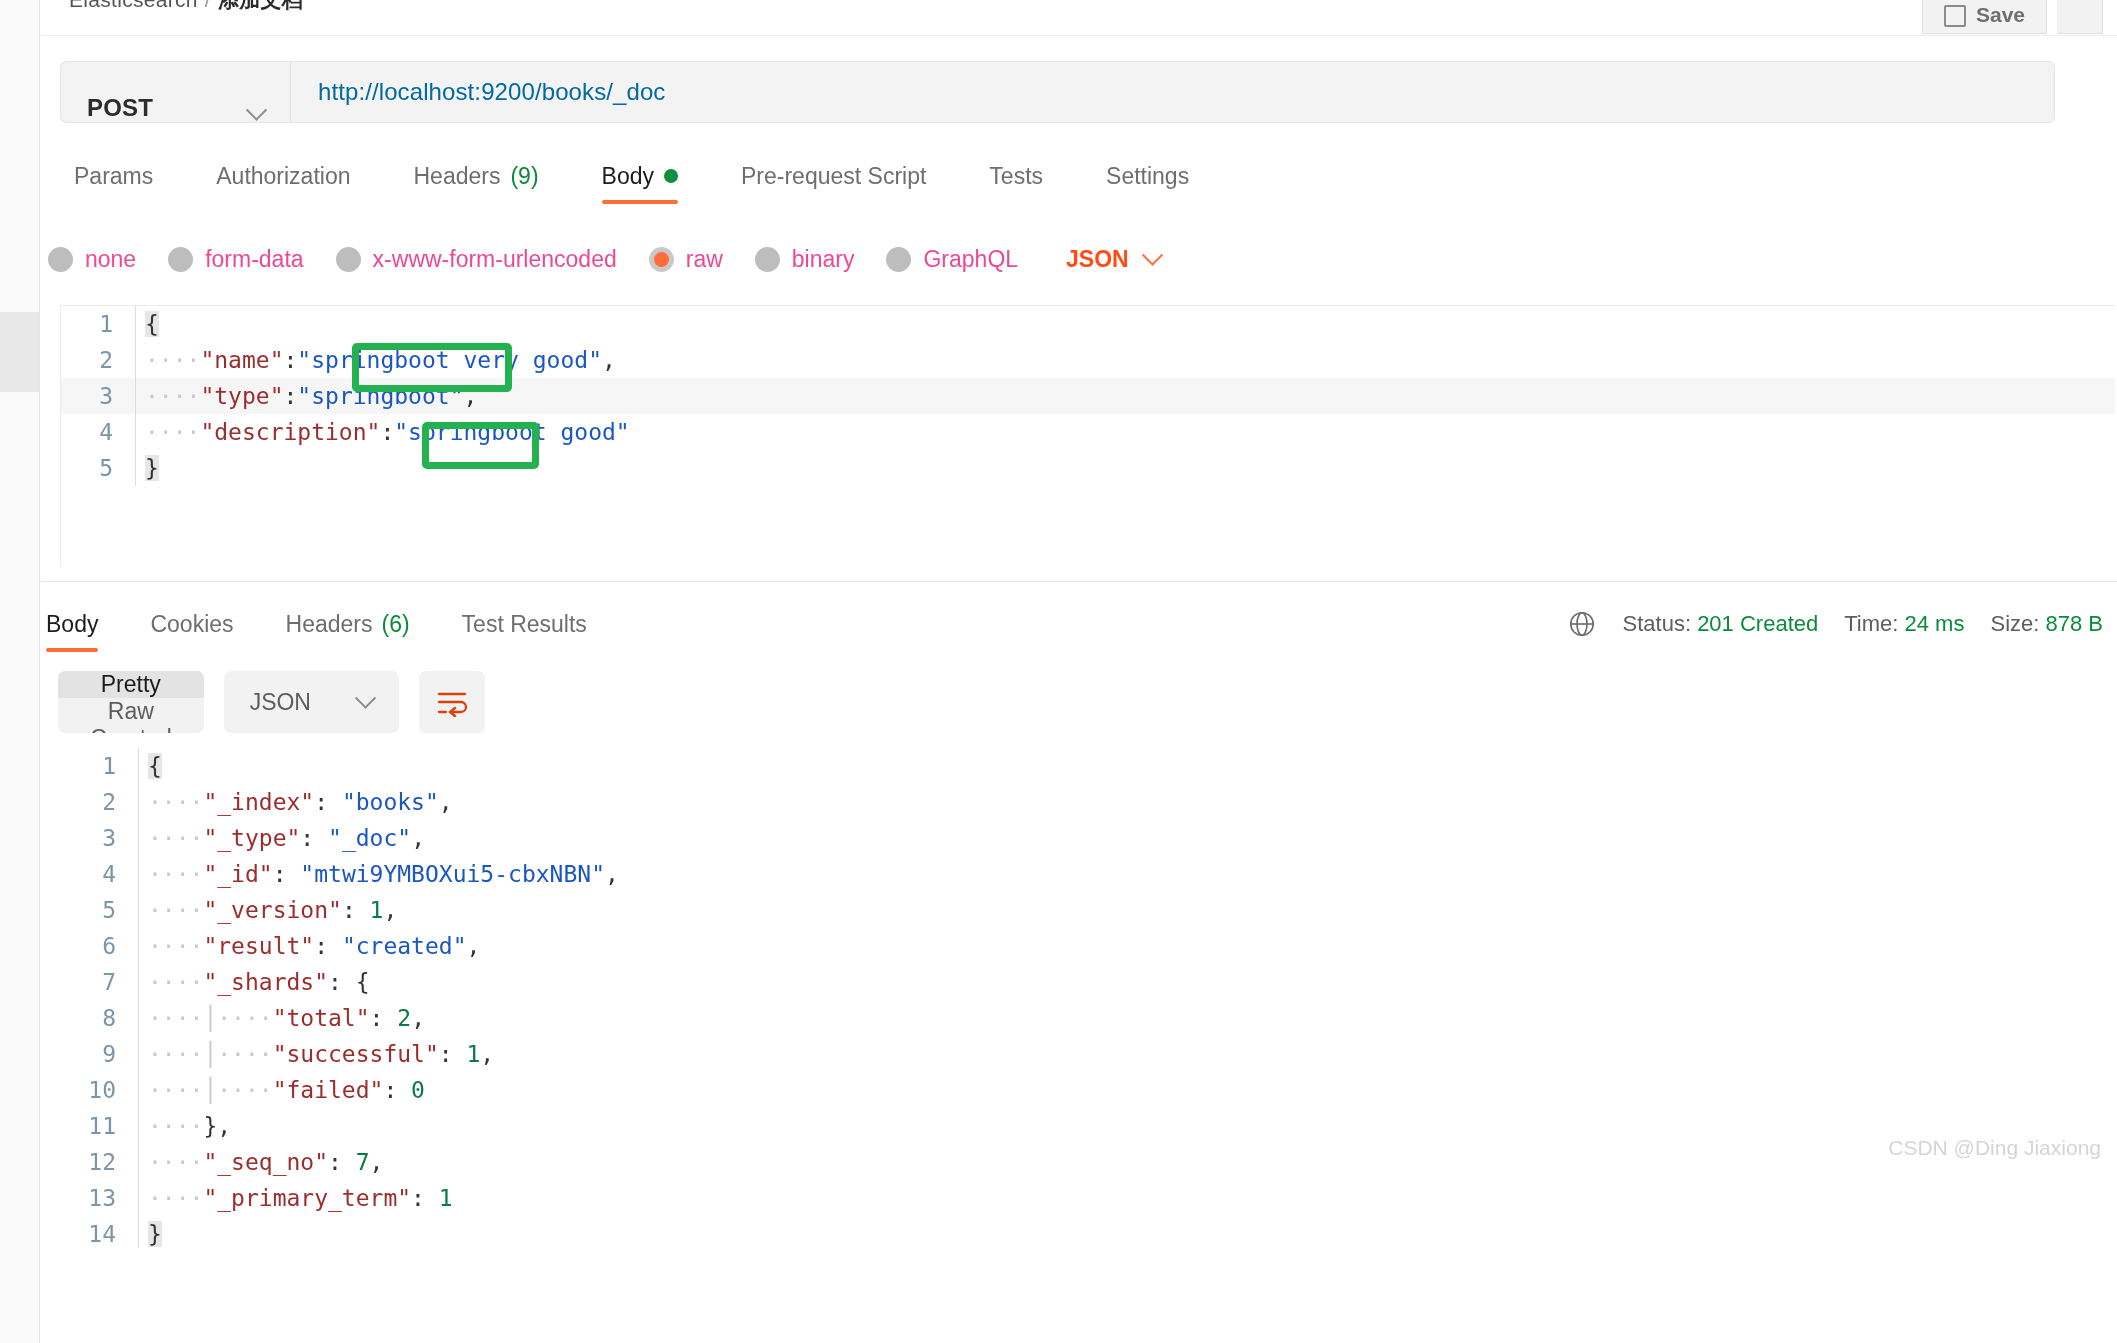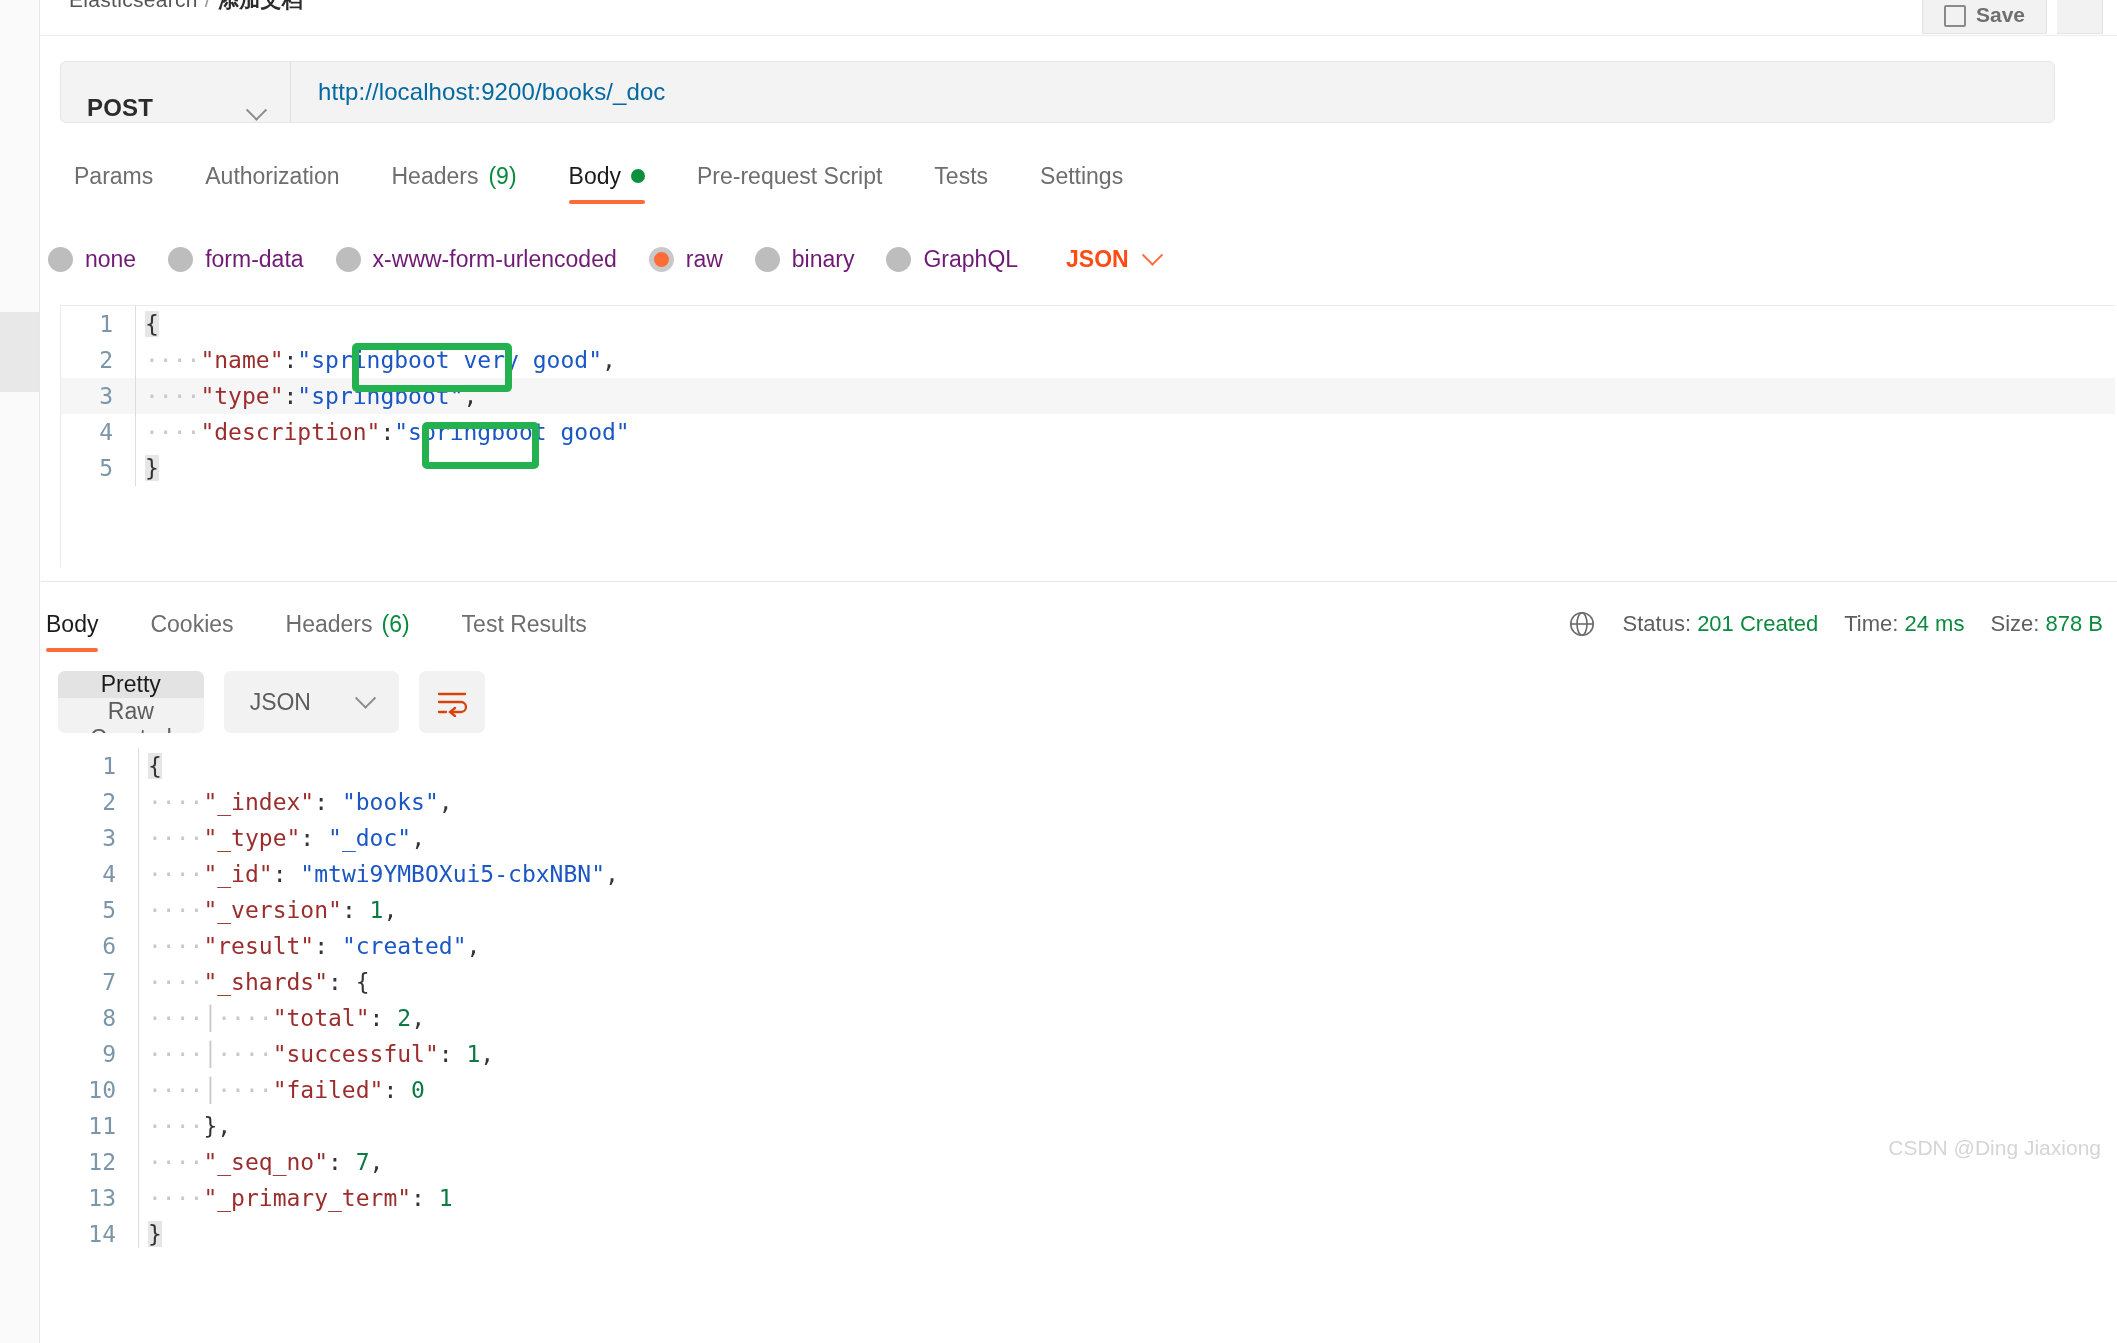--- a/index.html
+++ b/index.html
@@ -84,21 +84,21 @@
     display: flex; align-items: center;
     padding-left: 27px;
     font-size: 24px; color: #0369a1;
     letter-spacing: .1px;
   }
 
   
   .req-tabs {
     position: absolute; left: 48px; top: 148px;
     height: 56px;
-    display: flex; align-items: center; gap: 0; text-align: center;
+    display: flex; align-items: center; gap: 11px; text-align: center;
   }
   .rtab {
     position: relative;
     padding: 0 26px;
     height: 56px;
     display: flex; align-items: center; gap: 10px;
     font-size: 23px; color: #6e6e6e; white-space: nowrap;
   }
   .rtab.active { color: #1c1c1c; }
   .rtab.active::after {
@@ -109,21 +109,21 @@
   .dot-green { width: 14px; height: 14px; border-radius: 50%; background: #0d8f3f; display: inline-block; }
 
   
   .bodytypes {
     position: absolute; left: 48px; top: 232px;
     height: 54px;
     display: flex; align-items: center;
   }
   .bt {
     display: flex; align-items: center; gap: 12px;
-    margin-right: 32px; font-size: 23px; color: #701a75; white-space: nowrap;
+    margin-right: 32px; font-size: 23px; color: #ec4899; white-space: nowrap;
   }
   .radio {
     width: 25px; height: 25px; border-radius: 50%;
     background: #bdbdbd;
     display: flex; align-items: center; justify-content: center;
   }
   .radio.sel { background: #c9c9c9; }
   .radio.sel::after { content:""; width: 15px; height: 15px; border-radius: 50%; background: #ff6c37; }
   .json-pick {
     display: flex; align-items: center; gap: 16px;

